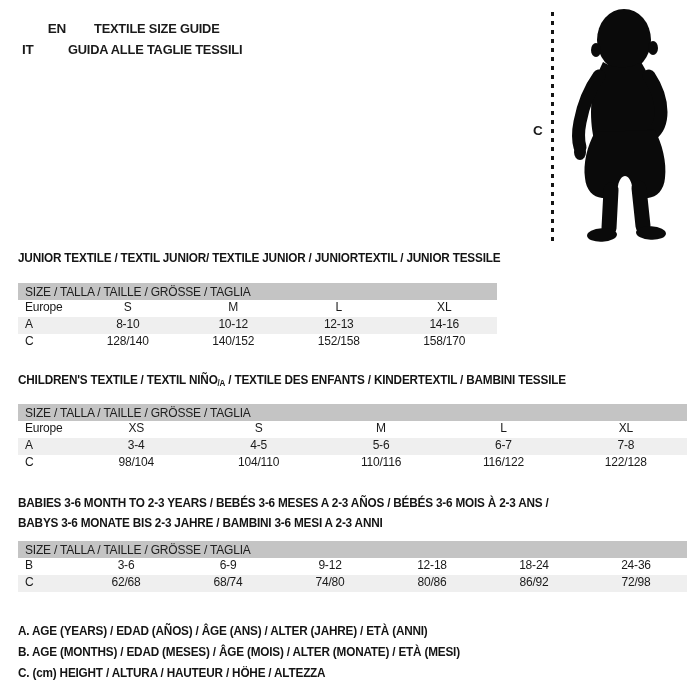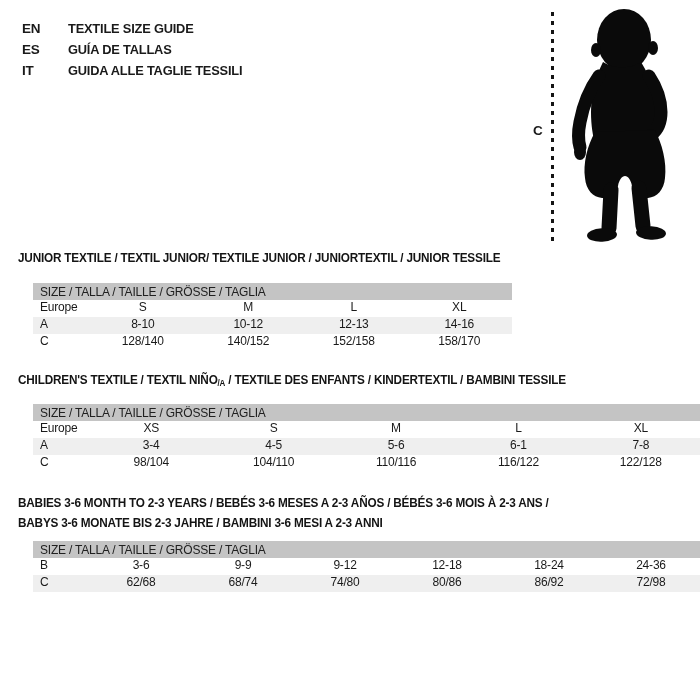--- a/index.html
+++ b/index.html
@@ -5,21 +5,21 @@
   * { margin:0; padding:0; box-sizing:border-box; }
   html,body { background:#e8e8e8; }
   .canvas {
     position:relative; width:700px; height:700px; background:#ffffff;
     overflow:hidden; font-family:"Liberation Sans", sans-serif; color:#1a1a1a;
     margin:0 auto;
   }
 
   
   .langs { position:absolute; left:22px; top:18px; }
-  .lang-row { display:flex; height:21px; align-items:center; }
+  .lang-row { display:flex; height:21px; align-items:center;justify-content:center; }
   .lang-code { width:46px; font-weight:bold; font-size:13.5px; letter-spacing:-0.2px; }
   .lang-title { font-weight:bold; font-size:13.5px; letter-spacing:-0.2px;
                 transform:scaleX(0.95); transform-origin:0 50%; white-space:nowrap; }
 
   
   .figure { position:absolute; left:0; top:0; }
   .measure-c { position:absolute; left:533px; top:123px; font-weight:bold;
                font-size:13.5px; }
   .dash-line { position:absolute; left:551px; top:12px; width:3px; height:232px;
                background:repeating-linear-gradient(to bottom,#141414 0 4px,transparent 4px 9px); }
@@ -28,21 +28,21 @@
   
   .tbl-title { position:absolute; left:18px; font-weight:bold; font-size:12.5px;
                letter-spacing:-0.2px; transform:scaleX(0.94); transform-origin:0 50%;
                white-space:nowrap; color:#141414; }
   .tbl-title .subscript { font-size:8.5px; vertical-align:-2px; }
   .title-junior   { top:251px; }
   .title-children { top:373px; }
   .title-babies   { top:493px; line-height:20px; }
 
   
-  .size-table { position:absolute; left:18px; font-size:12px; letter-spacing:-0.2px;margin-left:15px; }
+  .size-table { position:absolute; left:18px; font-size:12px; letter-spacing:-0.2px; }
   .size-table .bar { height:17px; background:#c4c4c4; display:flex; align-items:center;
                      padding-left:7px; color:#202020; }
   .size-table .row { height:17px; display:flex; align-items:flex-start; }
   .size-table .row.shaded { background:#efefef; }
   .size-table .lbl { width:57px; padding-left:7px; }
   .size-table .cell { flex:1; text-align:center; }
   .t-junior   { top:283px; width:479px; }
   .t-children { top:404px; width:669px; }
   .t-babies   { top:541px; width:669px; }
 
@@ -54,24 +54,20 @@
 </style>
 </head>
 <body>
 
 <div class="canvas">
 
   <div class="langs">
     <div class="lang-row">
       <span class="lang-code">EN</span>
       <span class="lang-title">TEXTILE SIZE GUIDE</span>
-    </div>
-    <div class="lang-row">
-      <span class="lang-code">ES</span>
-      <span class="lang-title">GUÍA DE TALLAS</span>
     </div>
     <div class="lang-row">
       <span class="lang-code">IT</span>
       <span class="lang-title">GUIDA ALLE TAGLIE TESSILI</span>
     </div>
   </div>
 
   <div class="figure">
     <span class="measure-c">C</span>
     <div class="dash-line"></div>
@@ -133,21 +129,21 @@
       <span class="cell">S</span>
       <span class="cell">M</span>
       <span class="cell">L</span>
       <span class="cell">XL</span>
     </div>
     <div class="row shaded">
       <span class="lbl">A</span>
       <span class="cell">3-4</span>
       <span class="cell">4-5</span>
       <span class="cell">5-6</span>
-      <span class="cell">6-1</span>
+      <span class="cell">6-7</span>
       <span class="cell">7-8</span>
     </div>
     <div class="row">
       <span class="lbl">C</span>
       <span class="cell">98/104</span>
       <span class="cell">104/110</span>
       <span class="cell">110/116</span>
       <span class="cell">116/122</span>
       <span class="cell">122/128</span>
     </div>
@@ -157,31 +153,36 @@
     <div>BABIES 3-6 MONTH TO 2-3 YEARS / BEBÉS 3-6 MESES A 2-3 AÑOS / BÉBÉS 3-6 MOIS À 2-3 ANS /</div>
     <div>BABYS 3-6 MONATE BIS 2-3 JAHRE / BAMBINI 3-6 MESI A 2-3 ANNI</div>
   </div>
   <div class="size-table t-babies">
     <div class="bar">
       <span>SIZE / TALLA / TAILLE / GRÖSSE / TAGLIA</span>
     </div>
     <div class="row">
       <span class="lbl">B</span>
       <span class="cell">3-6</span>
-      <span class="cell">9-9</span>
+      <span class="cell">6-9</span>
       <span class="cell">9-12</span>
       <span class="cell">12-18</span>
       <span class="cell">18-24</span>
       <span class="cell">24-36</span>
     </div>
     <div class="row shaded">
       <span class="lbl">C</span>
       <span class="cell">62/68</span>
       <span class="cell">68/74</span>
       <span class="cell">74/80</span>
       <span class="cell">80/86</span>
       <span class="cell">86/92</span>
       <span class="cell">72/98</span>
     </div>
   </div>
 
+  <div class="footnotes">
+    <div class="footnote">A. AGE (YEARS) / EDAD (AÑOS) / ÂGE (ANS) / ALTER (JAHRE) / ETÀ (ANNI)</div>
+    <div class="footnote">B. AGE (MONTHS) / EDAD (MESES) / ÂGE (MOIS) / ALTER (MONATE) / ETÀ (MESI)</div>
+    <div class="footnote">C. (cm) HEIGHT / ALTURA / HAUTEUR / HÖHE / ALTEZZA</div>
+  </div>
 
 </div>
 
 </body></html>

